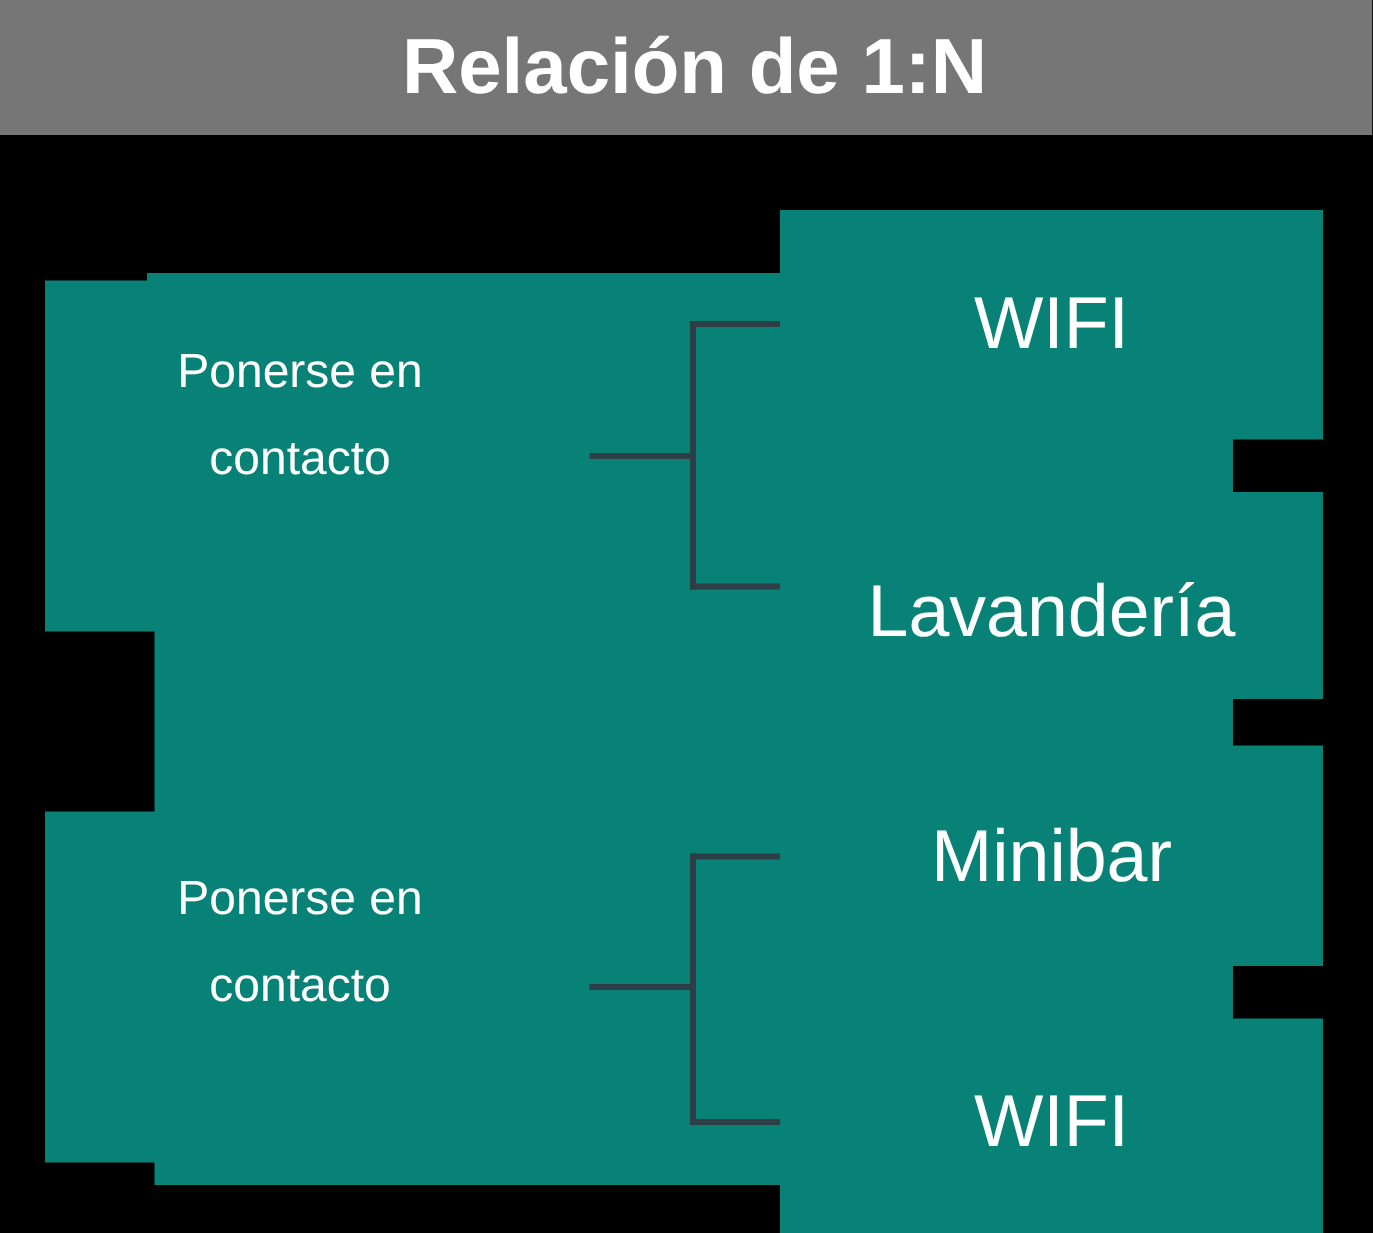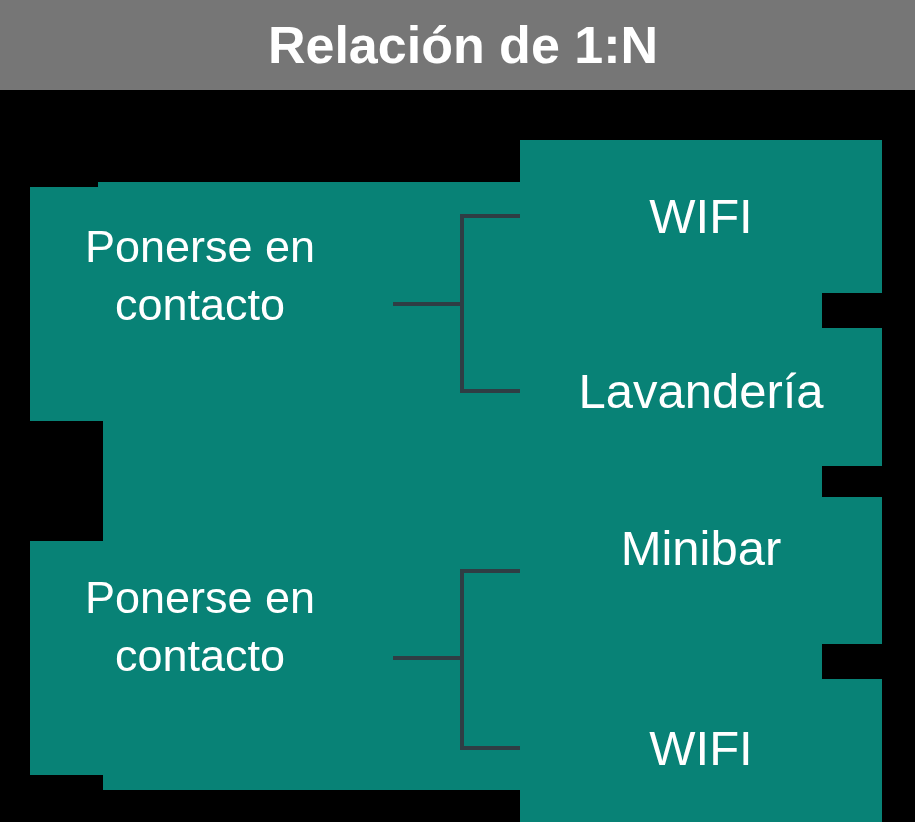--- a/index.html
+++ b/index.html
@@ -54,21 +54,21 @@
   .m-stem { left: 393px; top: 656px; width: 69px; height: 4px; }
   .m-vert { left: 460px; top: 569px; width: 4px;  height: 181px; }
   .m-top  { left: 460px; top: 569px; width: 60px; height: 4px; }
   .m-bot  { left: 460px; top: 746px; width: 60px; height: 4px; }
   
   .parent-text {
     position: absolute;
     left: 30px;
     width: 340px;
     color: #ffffff;
-    font-size: 45px;
+    font-size: 32px;
     font-weight: 400;
     line-height: 58px;
     text-align: center;
     white-space: nowrap;
   }
   .parent-john { top: 218px; }
   .parent-mary { top: 569px; }
   
   .child-label {
     position: absolute;
@@ -76,22 +76,22 @@
     width: 362px;
     height: 60px;
     line-height: 60px;
     color: #ffffff;
     font-size: 49px;
     font-weight: 400;
     text-align: center;
     white-space: nowrap;
   }
   .child-1 { top: 186px; }
-  .child-2 { top: 361px; }
-  .child-3 { top: 518px; }
+  .child-2 { top: 378px; }
+  .child-3 { top: 541px; }
   .child-4 { top: 718px; }
 </style>
 </head>
 <body>
 
 <div class="stage">
 
   <div class="header">
     <span class="title">Relación de 1:N</span>
   </div>

